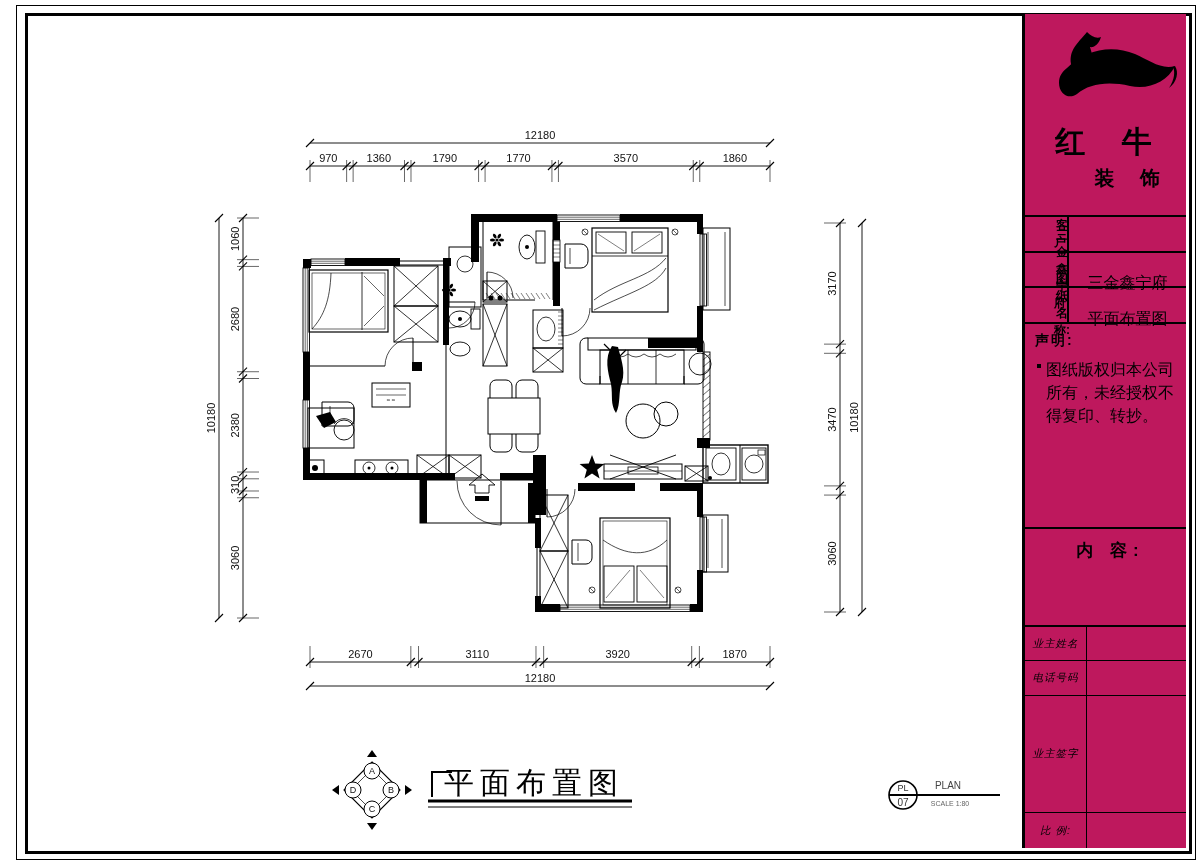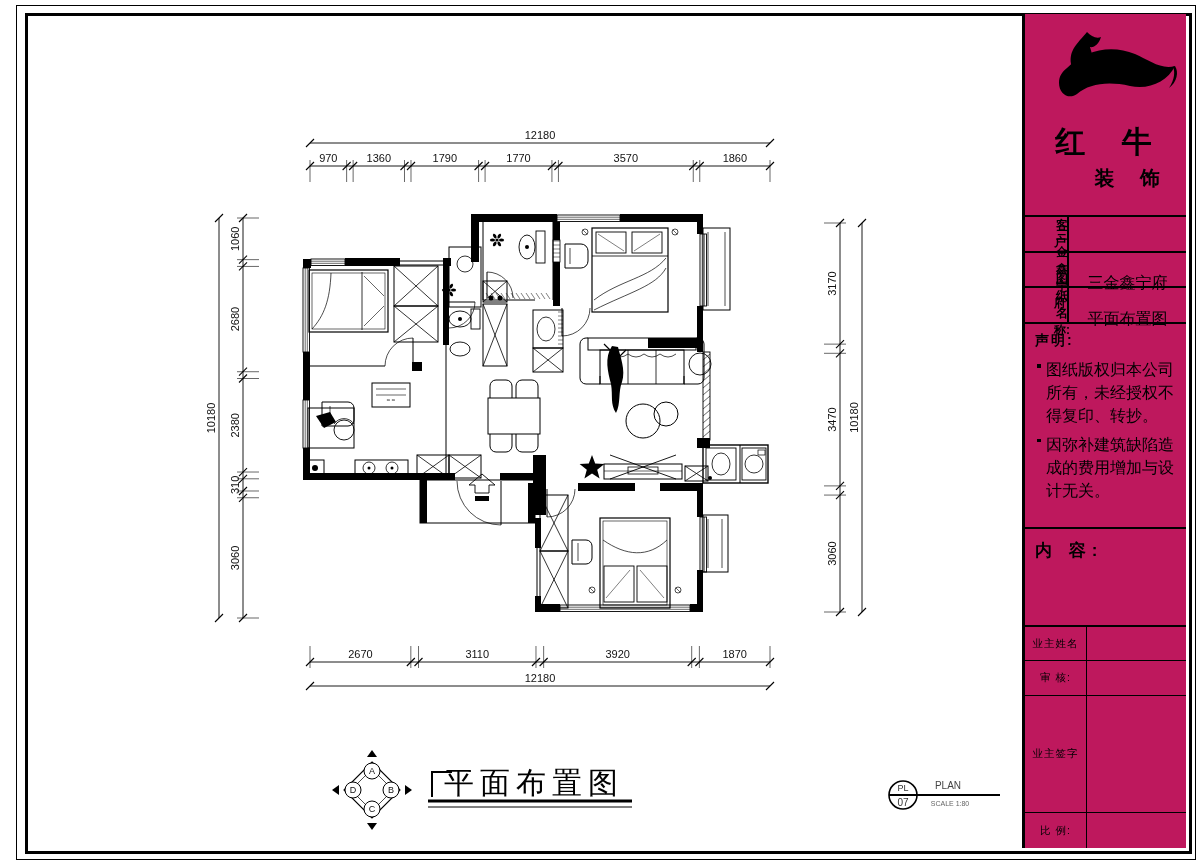--- a/index.html
+++ b/index.html
@@ -16,25 +16,25 @@
   .tb-logo .l2{font-size:20px;font-weight:bold;letter-spacing:10px;align-self:flex-end;margin-right:16px;margin-top:2px;}
   .tb-row{display:flex;border-top:2px solid #000;box-sizing:border-box;}
   .tb-row .lab{width:44px;border-right:2px solid #000;display:flex;align-items:center;justify-content:center;
                font-size:12px;font-weight:bold;box-sizing:border-box;text-align:center;padding-left:32px;}
   .tb-row .val{flex:1;display:flex;align-items:center;justify-content:center;font-size:16px;margin-top:28px;}
   .stmt{border-top:2px solid #000;box-sizing:border-box;padding:8px 8px 0 10px;}
   .stmt-h{font-size:14px;font-weight:bold;letter-spacing:2px;margin-bottom:8px;}
   .stmt-item{position:relative;font-size:16px;line-height:1.45;padding-left:11px;margin-bottom:5px;}
   .stmt-item::before{content:"";position:absolute;left:2px;top:6px;width:3.5px;height:3.5px;background:#000;}
   .content-cell{border-top:2px solid #000;box-sizing:border-box;padding:10px 0 0 10px;}
-  .content-h{font-size:17px;font-weight:bold;letter-spacing:6px;}
+  .content-h{font-size:17px;font-weight:bold;letter-spacing:6px;text-align:center;}
   .sign-row{display:flex;border-top:1px solid #000;box-sizing:border-box;}
   .sign-row.first{border-top:2px solid #000;}
   .sign-row .lab{width:62px;border-right:1.5px solid #000;display:flex;align-items:center;justify-content:center;
-                 font-size:10.5px;letter-spacing:1px;box-sizing:border-box;}
+                 font-size:10.5px;letter-spacing:1px;box-sizing:border-box;font-style:italic;}
   .sign-row .val{flex:1;}
 </style>
 </head>
 <body>
 
 <div class="sheet">
   <div class="outer-frame"></div>
   <div class="inner-frame"></div>
 
   <svg id="plan" style="position:absolute;left:0;top:0;" width="1200" height="865" viewBox="0 0 1200 865">
@@ -467,31 +467,30 @@
       <div class="lab">三金鑫宁府:</div>
       <div class="val">三金鑫宁府</div>
     </div>
     <div class="tb-row" style="height:36px">
       <div class="lab">图纸名称:</div>
       <div class="val">平面布置图</div>
     </div>
     <div class="stmt" style="height:205px;box-sizing:border-box;">
       <div class="stmt-h">声明:</div>
       <div class="stmt-item">图纸版权归本公司所有，未经授权不得复印、转抄。</div>
-      <div class="stmt-item">因弥补建筑缺陷造成的费用增加与设计无关。</div>
     </div>
     <div class="content-cell" style="height:98px;box-sizing:border-box;">
       <div class="content-h">内 容:</div>
     </div>
     <div class="sign-row first" style="height:35px">
       <div class="lab">业主姓名</div>
         <div class="val"></div>
     </div>
     <div class="sign-row" style="height:35px">
-      <div class="lab">审 核:</div>
+      <div class="lab">电话号码</div>
         <div class="val"></div>
     </div>
     <div class="sign-row" style="flex:1">
       <div class="lab">业主签字</div>
         <div class="val"></div>
     </div>
     <div class="sign-row" style="height:36px">
       <div class="lab">比 例:</div>
         <div class="val"></div>
     </div>

